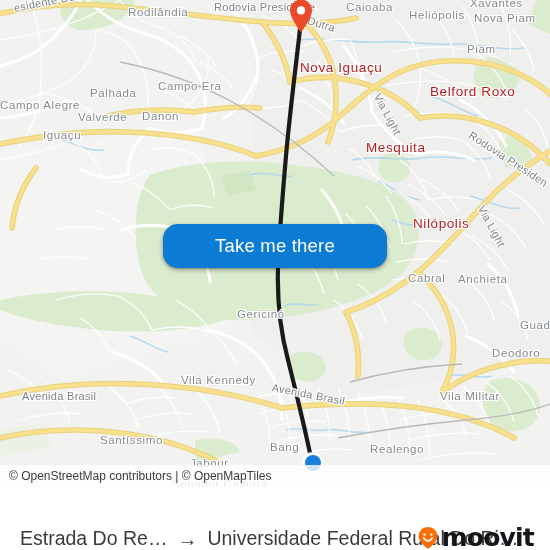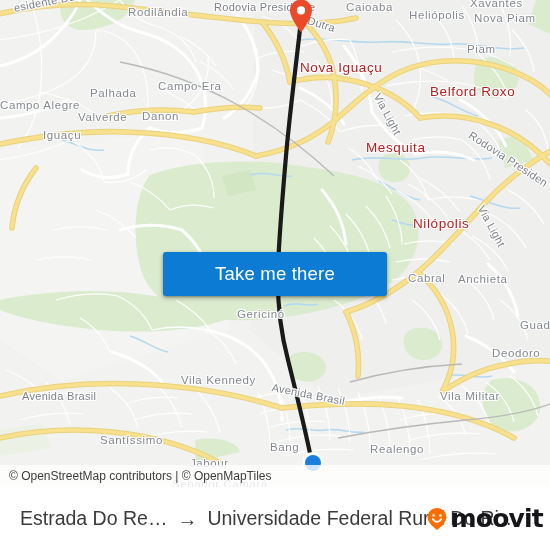--- a/index.html
+++ b/index.html
@@ -48,49 +48,48 @@
   }
   #dot-origin .core{
     position:absolute;left:2.5px;top:2.5px;width:16px;height:16px;border-radius:50%;
     background:#1b7fe0;
   }
 
   
   #cta{
     position:absolute;left:163px;top:224px;width:224px;height:44px;
     background:#0b7bd4;
-    border-radius:3px;
+    border-radius:15px;
     box-shadow:0 2px 5px rgba(0,0,0,.30), 0 1px 2px rgba(0,0,0,.22);
     display:flex;align-items:center;justify-content:center;
     cursor:pointer;
     border:none;
     padding:14px;
-    margin-top:28px;
   }
   #cta .lbl{
     color:#ffffff;font-size:18.5px;font-family:"Liberation Sans",sans-serif;
     letter-spacing:.2px;line-height:1;
   }
 
   
   #attrib{
     position:absolute;left:0;bottom:0;width:550px;height:22px;
     display:flex;align-items:center;
     background:rgba(255,255,255,.80);
     padding-left:9px;box-sizing:border-box;
   }
   #attrib .txt{font-size:12px;color:#3c3c3c;font-family:"Liberation Sans",sans-serif;text-align:center;}
 
   
   #footer{
     position:absolute;left:0;top:487px;width:550px;height:63px;
     background:#ffffff;
-    display:flex;align-items:center;
+    display:flex;align-items:flex-end;
     box-sizing:border-box;
-    padding:0 7px 0 20px;
+    padding:0 16px 0 20px;
   }
   #route-summary{
     flex:1 1 auto;display:flex;align-items:center;min-width:0;
     gap:10px;
   }
   #route-summary .endpoint{
     font-size:19.5px;color:#3b3b3b;white-space:nowrap;
     font-family:"Liberation Sans",sans-serif;
   }
   #route-summary .arrow{

